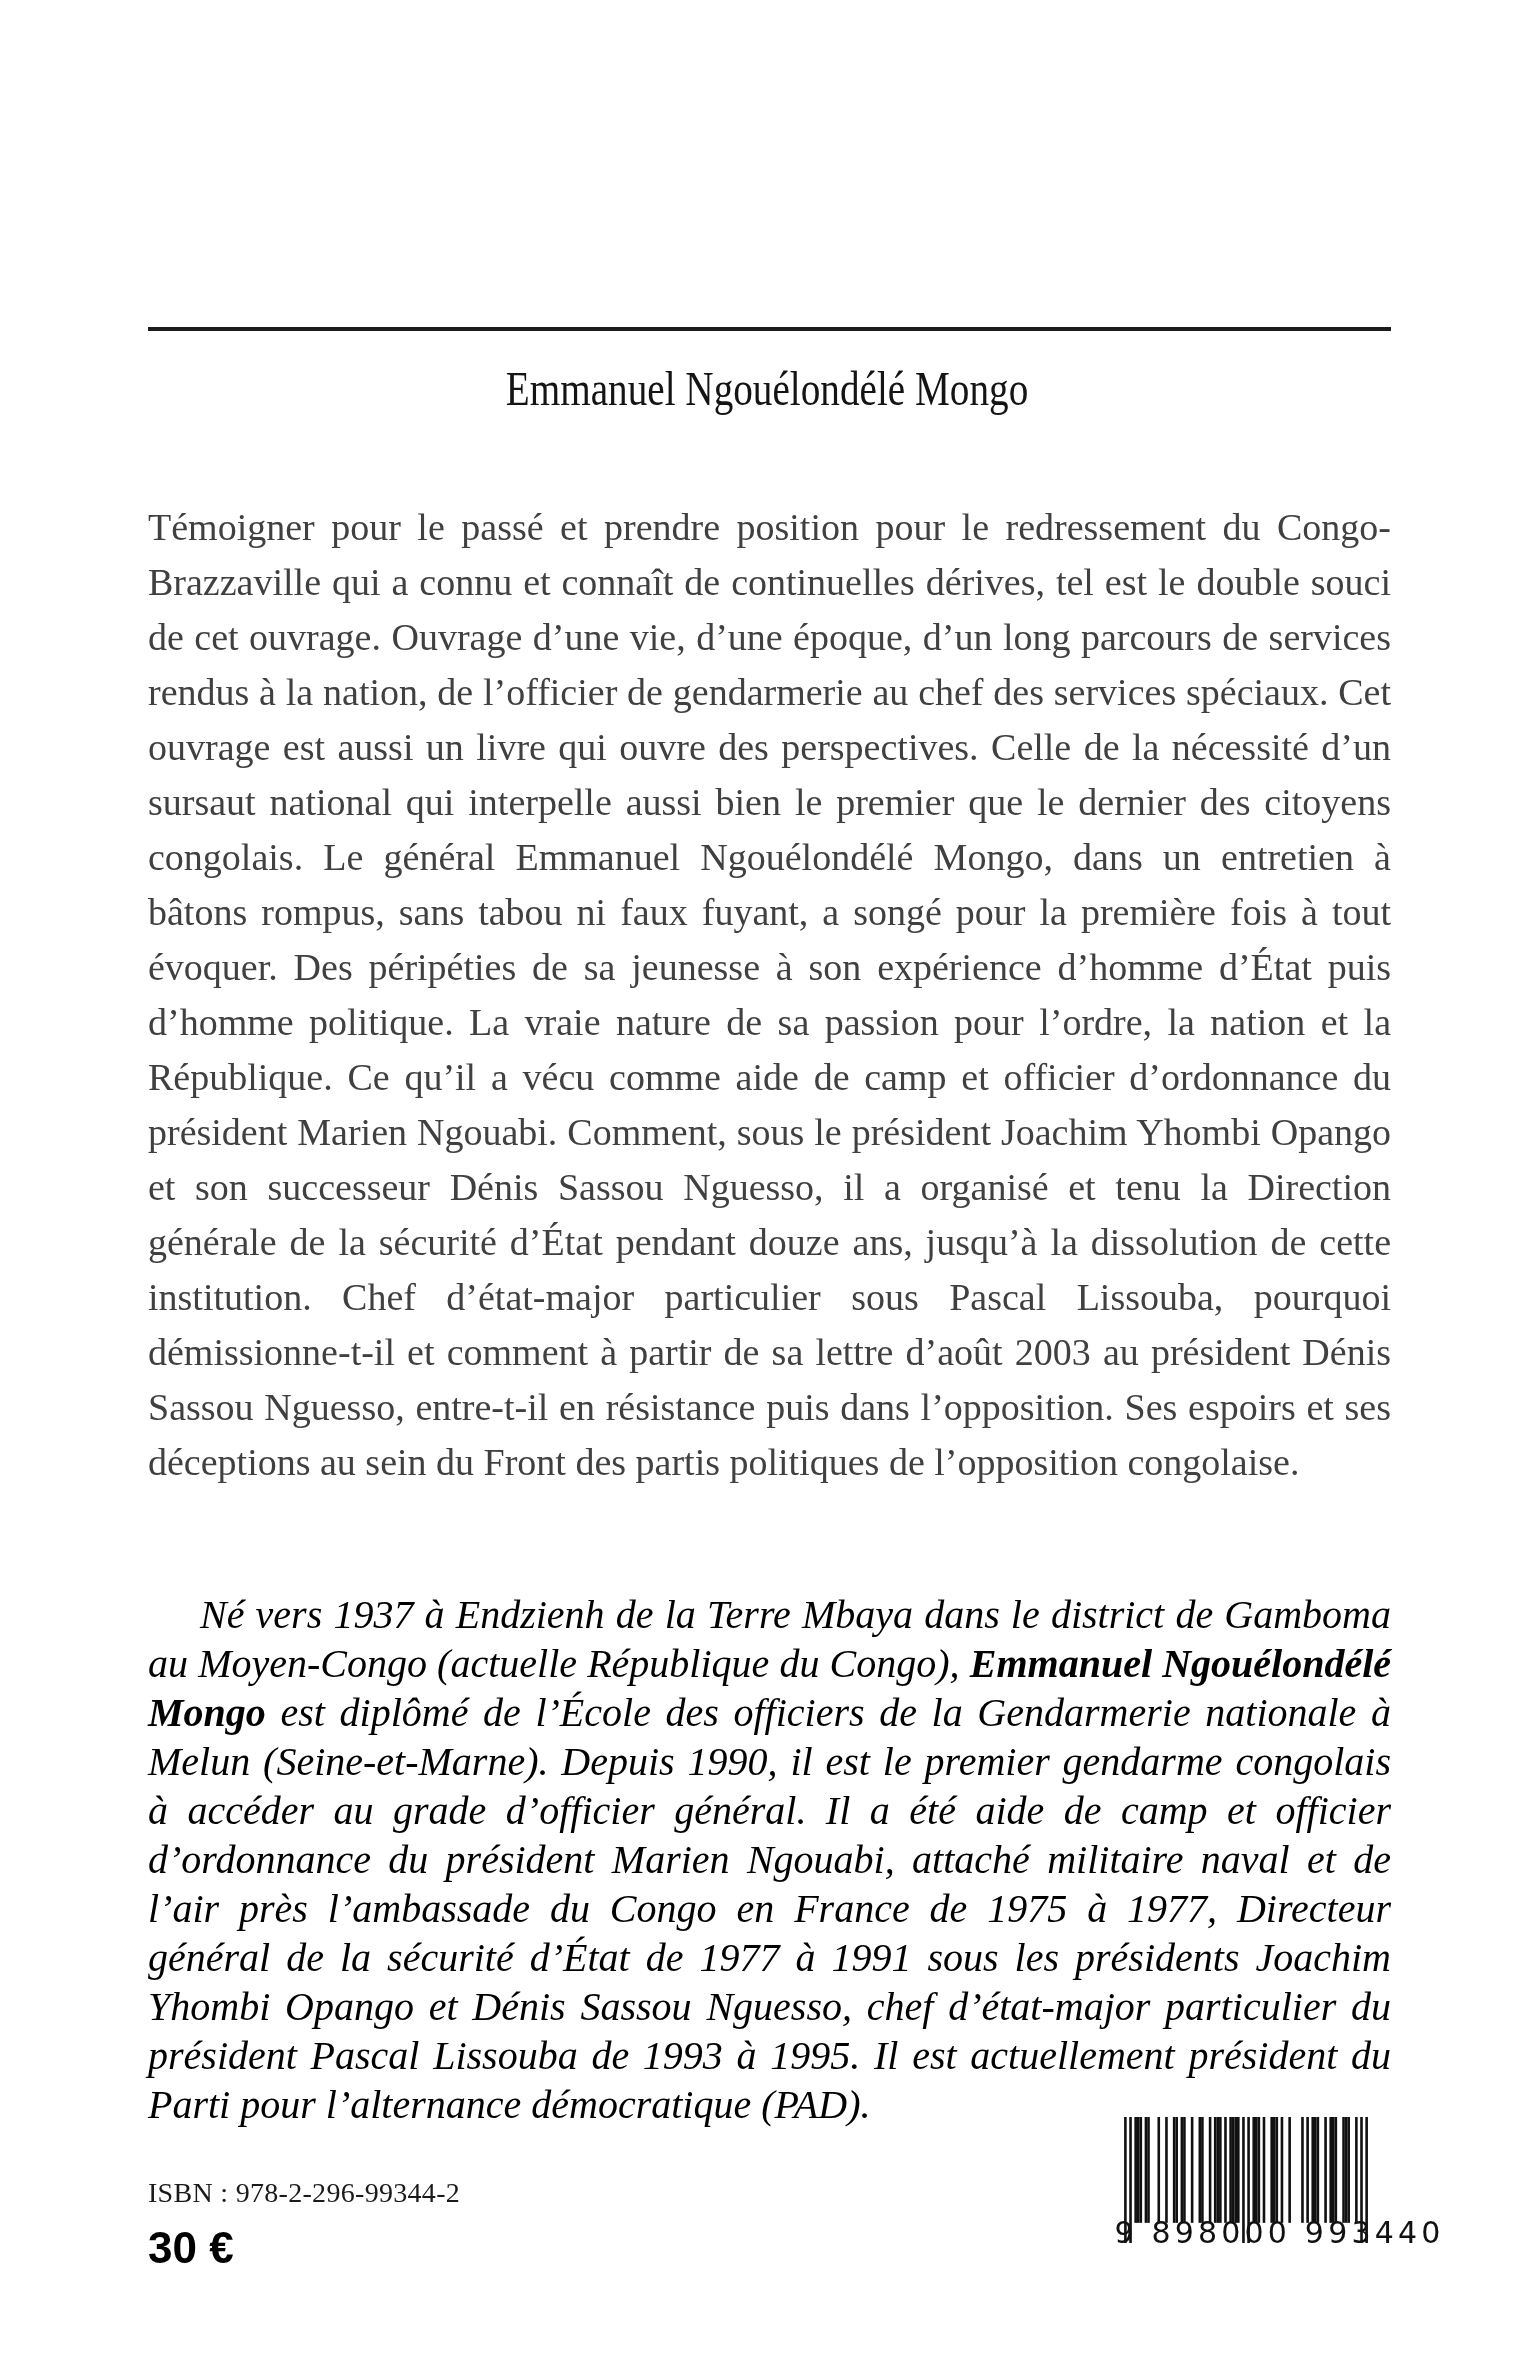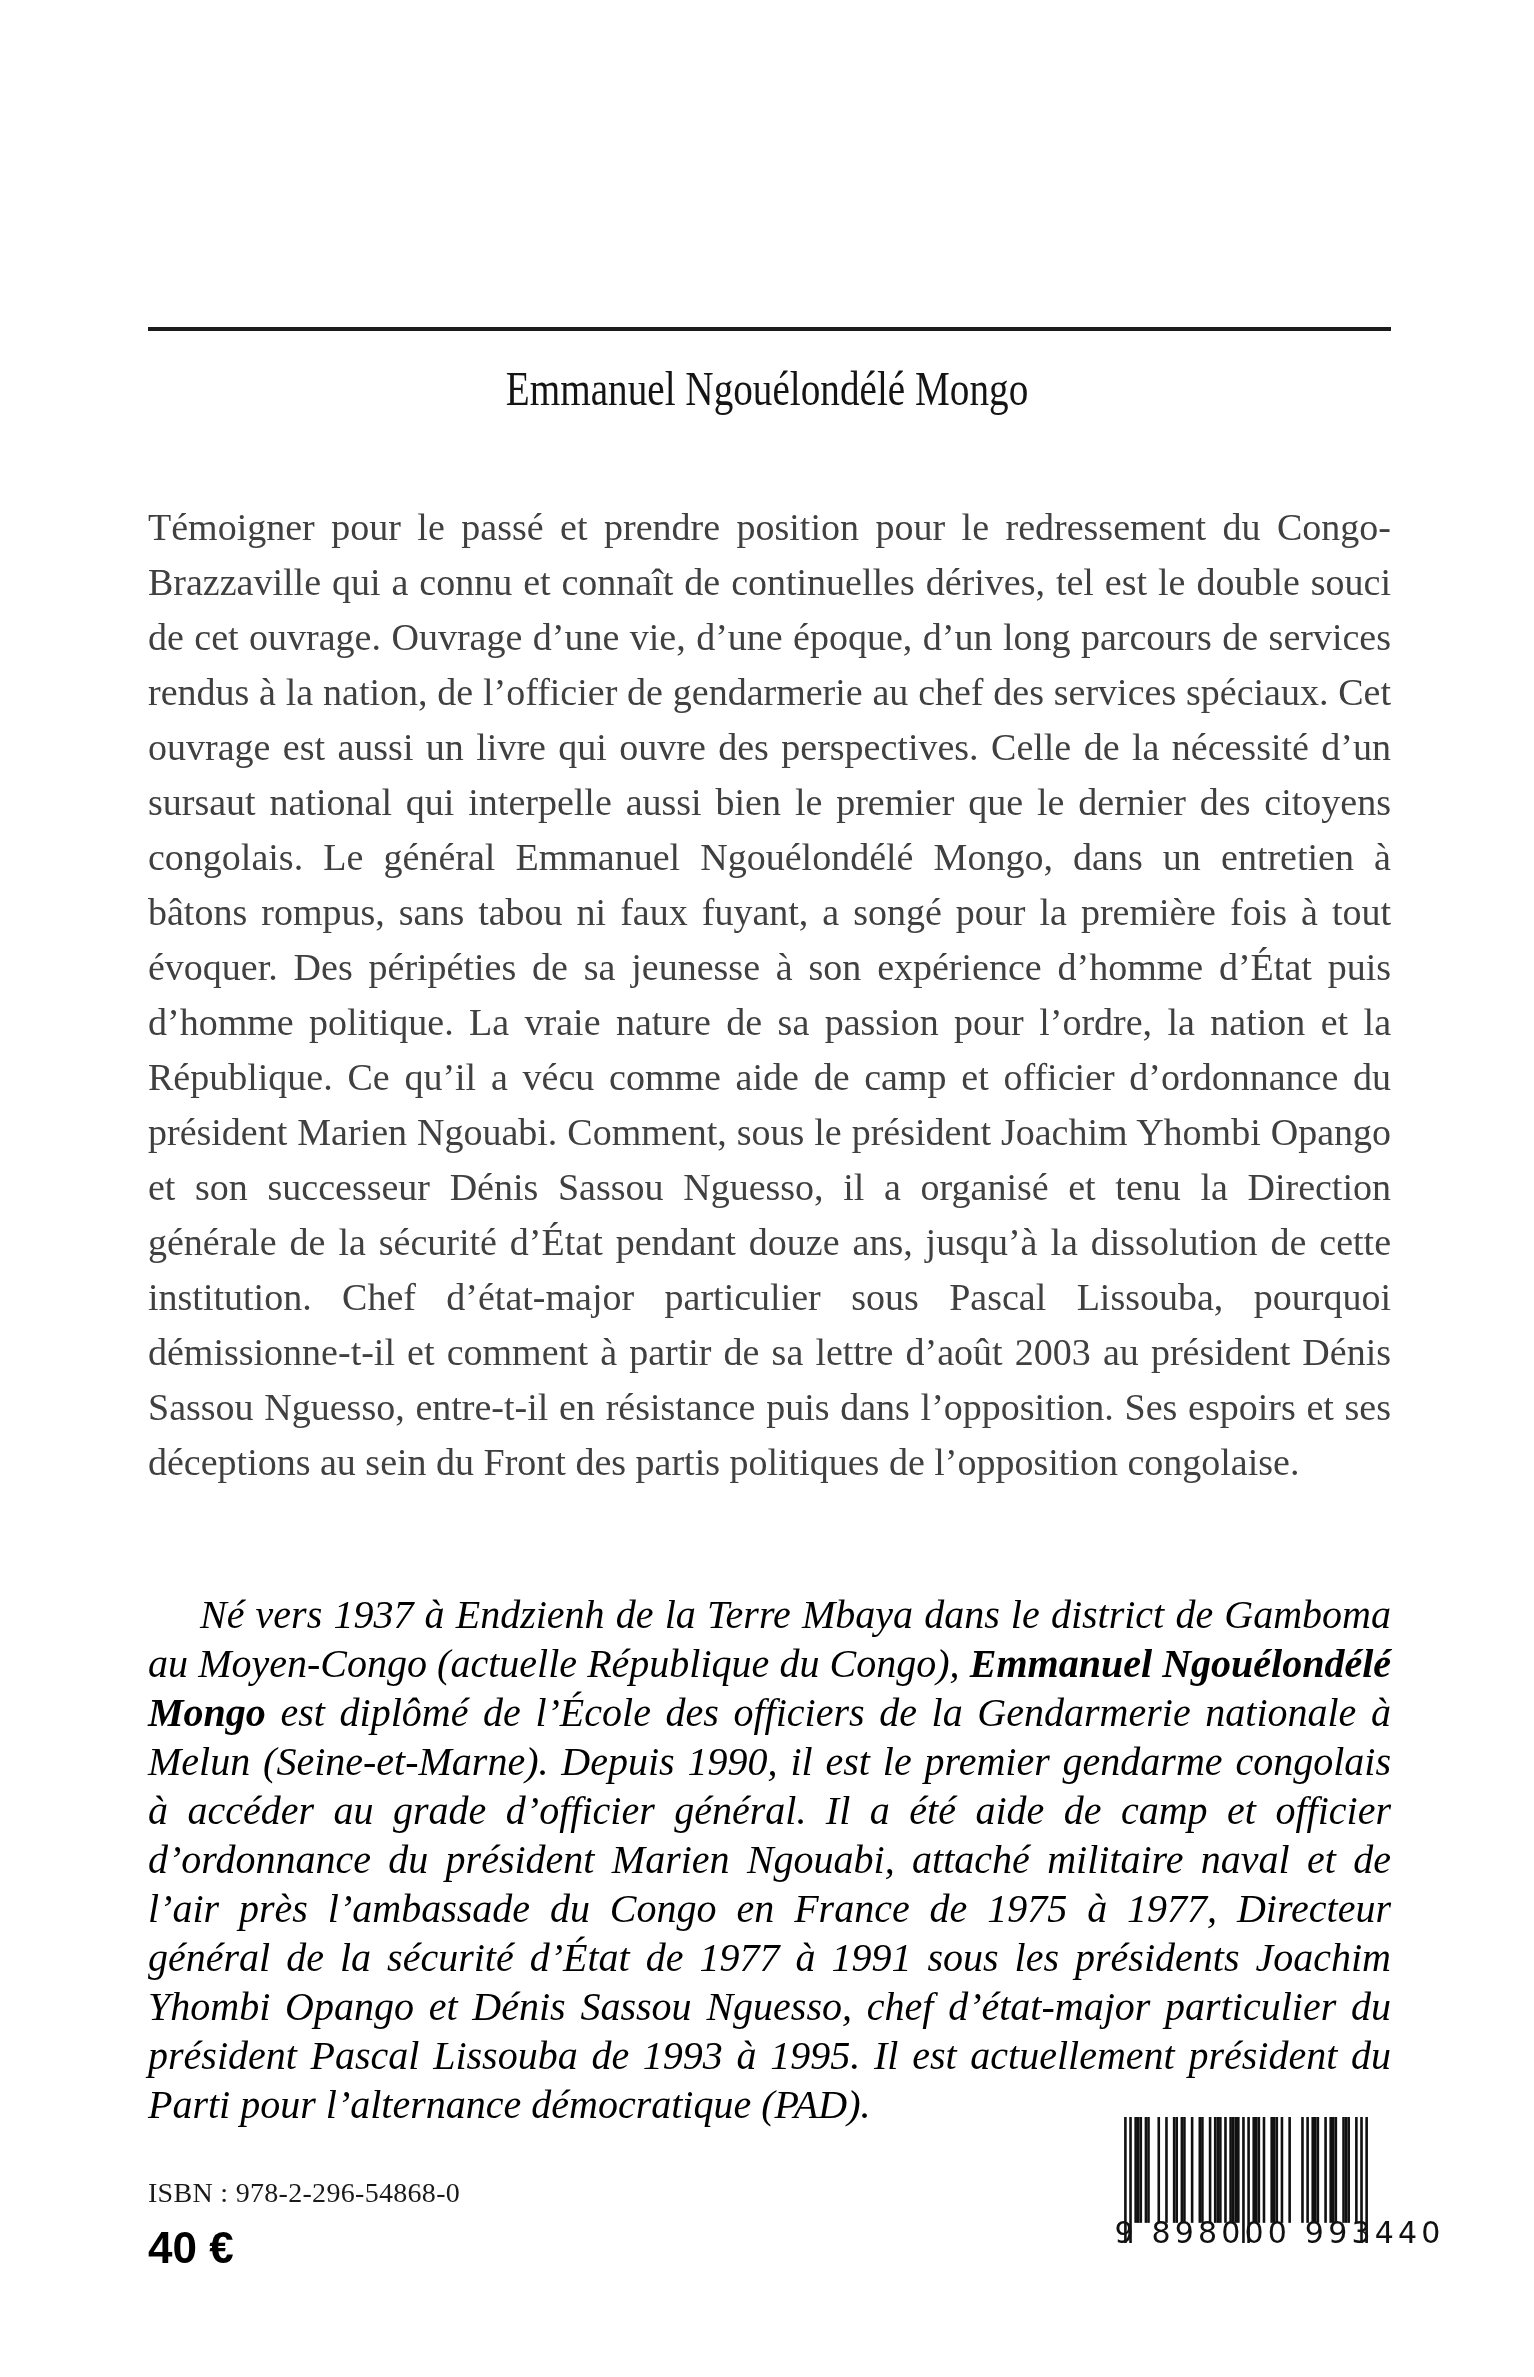--- a/index.html
+++ b/index.html
@@ -173,23 +173,23 @@
   <div class="divider"></div>
 
   <div class="author">Emmanuel Ngouélondélé Mongo</div>
 
   <div class="blurb">Témoigner pour le passé et prendre position pour le redressement du Congo-Brazzaville qui a connu et connaît de continuelles dérives, tel est le double souci de cet ouvrage. Ouvrage d’une vie, d’une époque, d’un long parcours de services rendus à la nation, de l’officier de gendarmerie au chef des services spéciaux. Cet ouvrage est aussi un livre qui ouvre des perspectives. Celle de la nécessité d’un sursaut national qui interpelle aussi bien le premier que le dernier des citoyens congolais. Le général Emmanuel Ngouélondélé Mongo, dans un entretien à bâtons rompus, sans tabou ni faux fuyant, a songé pour la première fois à tout évoquer. Des péripéties de sa jeunesse à son expérience d’homme d’État puis d’homme politique. La vraie nature de sa passion pour l’ordre, la nation et la République. Ce qu’il a vécu comme aide de camp et officier d’ordonnance du président Marien Ngouabi. Comment, sous le président Joachim Yhombi Opango et son successeur Dénis Sassou Nguesso, il a organisé et tenu la Direction générale de la sécurité d’État pendant douze ans, jusqu’à la dissolution de cette institution. Chef d’état-major particulier sous Pascal Lissouba, pourquoi démissionne-t-il et comment à partir de sa lettre d’août 2003 au président Dénis Sassou Nguesso, entre-t-il en résistance puis dans l’opposition. Ses espoirs et ses déceptions au sein du Front des partis politiques de l’opposition congolaise.</div>
 
   <div class="bio">
     <span>Né vers 1937 à Endzienh de la Terre Mbaya dans le district de Gamboma au Moyen-Congo (actuelle République du Congo), </span><b>Emmanuel Ngouélondélé Mongo</b><span> est diplômé de l’École des officiers de la Gendarmerie nationale à Melun (Seine-et-Marne). Depuis 1990, il est le premier gendarme congolais à accéder au grade d’officier général. Il a été aide de camp et officier d’ordonnance du président Marien Ngouabi, attaché militaire naval et de l’air près l’ambassade du Congo en France de 1975 à 1977, Directeur général de la sécurité d’État de 1977 à 1991 sous les présidents Joachim Yhombi Opango et Dénis Sassou Nguesso, chef d’état-major particulier du président Pascal Lissouba de 1993 à 1995. Il est actuellement président du Parti pour l’alternance démocratique (PAD).</span>
   </div>
 
-  <div class="isbn">ISBN : 978-2-296-54868-0</div>
-
-  <div class="price">40 €</div>
+  <div class="isbn">ISBN : 978-2-296-99344-2</div>
+
+  <div class="price">30 €</div>
 
   <div class="barcode-wrap">
     <svg class="barcode-bars" viewBox="0 0 346 150" preserveAspectRatio="none">
       <g id="bars" fill="#111111">
           <rect x="27.56" y="0" width="3.10" height="150.00"></rect>
           <rect x="33.68" y="0" width="3.10" height="150.00"></rect>
           <rect x="39.81" y="0" width="3.10" height="126.00"></rect>
           <rect x="42.87" y="0" width="3.10" height="126.00"></rect>
           <rect x="45.93" y="0" width="3.10" height="126.00"></rect>
           <rect x="52.05" y="0" width="3.10" height="126.00"></rect>

